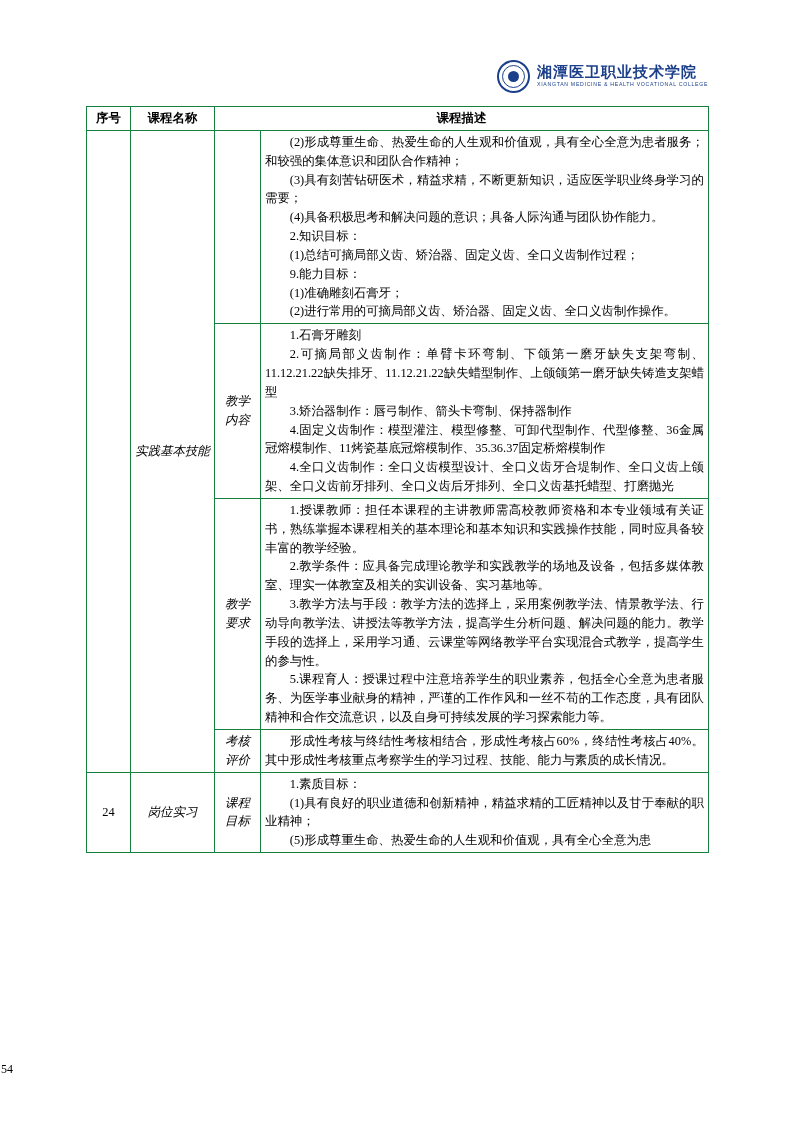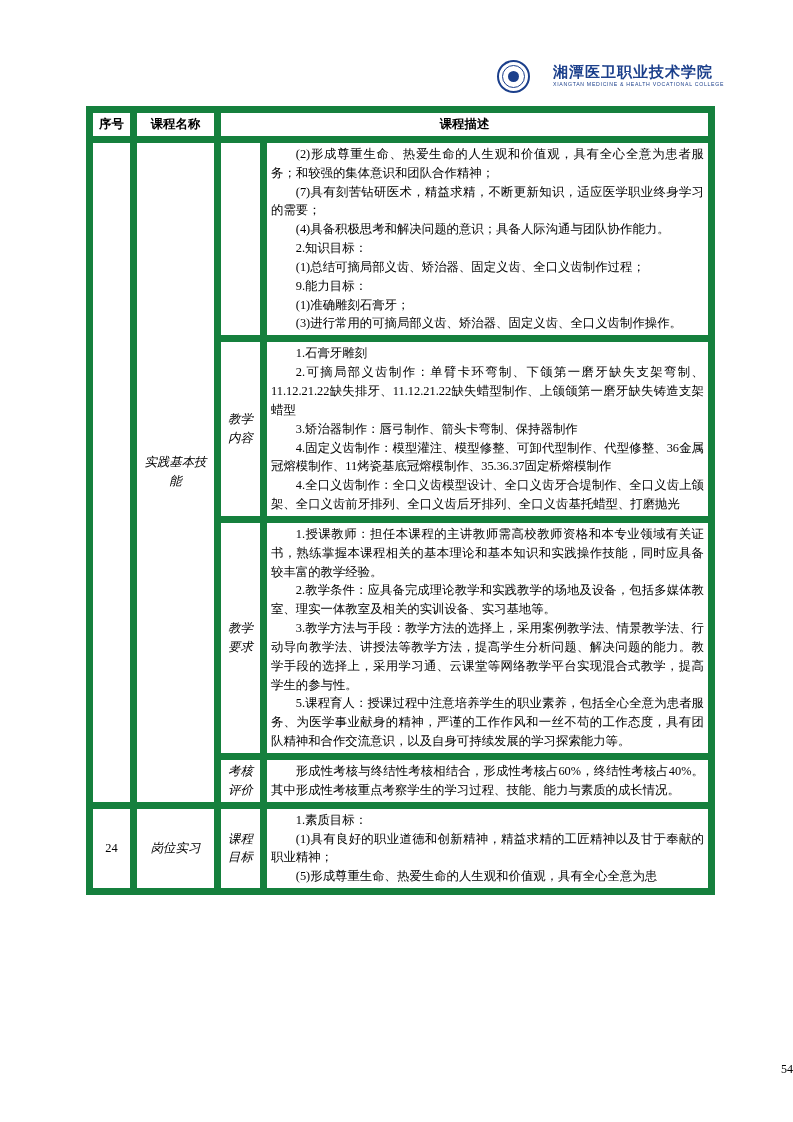--- a/index.html
+++ b/index.html
@@ -25,21 +25,21 @@
 
   
   .logo-wrap {
     position: absolute;
     top: 58px;
     left: 497px;
     width: 210px;
     height: 36px;
     display: flex;
     align-items: center;
-    gap: 23px;
+    gap: 7px;
   }
   .logo-seal {
     width: 33px;
     height: 33px;
     border-radius: 50%;
     border: 2px solid #1b3f8b;
     box-sizing: border-box;
     position: relative;
     flex: 0 0 auto;
   }
@@ -84,21 +84,21 @@
   
   table.doc-table {
     position: absolute;
     top: 106px;
     left: 86px;
     width: 622px;
     border-collapse: collapse;
     table-layout: fixed;
   }
   table.doc-table td, table.doc-table th {
-    border: 7px solid #15803d;
+    border: 1px solid #15803d;
     vertical-align: middle;
     padding: 2px 4px;
     font-size: 12.4px;
     line-height: 1.52;
   }
   .col-no { width: 44px; }
   .col-name { width: 84px; }
   .col-sub { width: 46px; }
   .col-desc { width: 448px; }
 
@@ -125,24 +125,24 @@
     text-indent: 2em;
   }
   .nowrap-cell {
     line-height: 1.5;
     font-style: italic;
   }
 
   
   .page-number {
     position: absolute;
-    left: 12px;
+    left: 1px;
     right: 0;
     top: 1062px;
-    text-align: right;
+    text-align: left;
     font-size: 12px;
     font-family: "Liberation Serif", "DejaVu Serif", serif;
   }
 </style>
 </head>
 <body>
 
 <div class="page">
 
   <div class="logo-wrap">
@@ -168,27 +168,27 @@
       </tr>
     </thead>
     <tbody>
 
       <tr>
         <td class="ctr" rowspan="4"></td>
         <td class="ctr nowrap-cell" rowspan="4">实践基本技能</td>
         <td class="ctr nowrap-cell"></td>
         <td class="desc">
           <p class="ind">(2)形成尊重生命、热爱生命的人生观和价值观，具有全心全意为患者服务；和较强的集体意识和团队合作精神；</p>
-          <p class="ind">(7)具有刻苦钻研医术，精益求精，不断更新知识，适应医学职业终身学习的需要；</p>
+          <p class="ind">(3)具有刻苦钻研医术，精益求精，不断更新知识，适应医学职业终身学习的需要；</p>
           <p class="ind">(4)具备积极思考和解决问题的意识；具备人际沟通与团队协作能力。</p>
           <p class="ind">2.知识目标：</p>
           <p class="ind">(1)总结可摘局部义齿、矫治器、固定义齿、全口义齿制作过程；</p>
           <p class="ind">9.能力目标：</p>
           <p class="ind">(1)准确雕刻石膏牙；</p>
-          <p class="ind">(3)进行常用的可摘局部义齿、矫治器、固定义齿、全口义齿制作操作。</p>
+          <p class="ind">(2)进行常用的可摘局部义齿、矫治器、固定义齿、全口义齿制作操作。</p>
         </td>
       </tr>
 
       <tr>
         <td class="ctr nowrap-cell">教学<br>内容</td>
         <td class="desc">
           <p class="ind">1.石膏牙雕刻</p>
           <p class="ind">2.可摘局部义齿制作：单臂卡环弯制、下颌第一磨牙缺失支架弯制、11.12.21.22缺失排牙、11.12.21.22缺失蜡型制作、上颌颌第一磨牙缺失铸造支架蜡型</p>
           <p class="ind">3.矫治器制作：唇弓制作、箭头卡弯制、保持器制作</p>
           <p class="ind">4.固定义齿制作：模型灌注、模型修整、可卸代型制作、代型修整、36金属冠熔模制作、11烤瓷基底冠熔模制作、35.36.37固定桥熔模制作</p>

